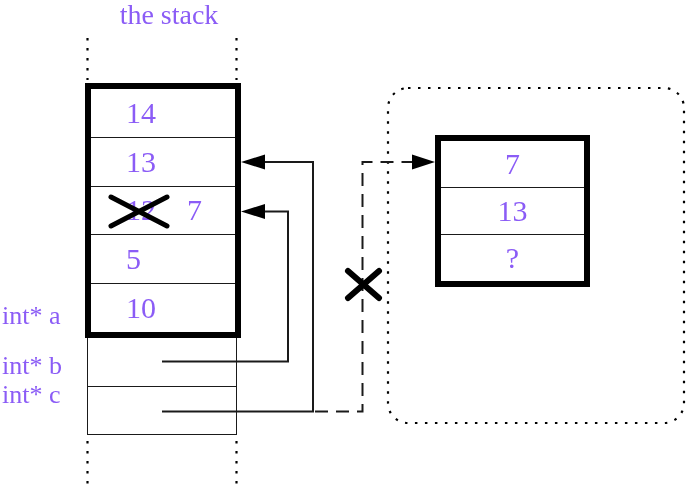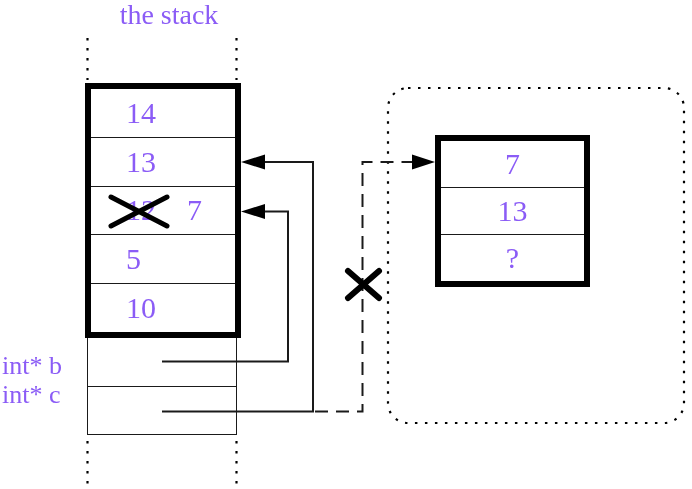--- a/index.html
+++ b/index.html
@@ -113,20 +113,21 @@
       <span>5</span>
     </div>
     <div class="stack-cell">
       <span>10</span>
     </div>
   </div>
 
   <div class="var-row b-row"></div>
   <div class="var-row c-row"></div>
 
+  <div class="var-label a-label">int* a</div>
   <div class="var-label b-label">int* b</div>
   <div class="var-label c-label">int* c</div>
 
   <div class="heap-box">
     <div class="heap-cell">
       <span>7</span>
     </div>
     <div class="heap-cell">
       <span>13</span>
     </div>

